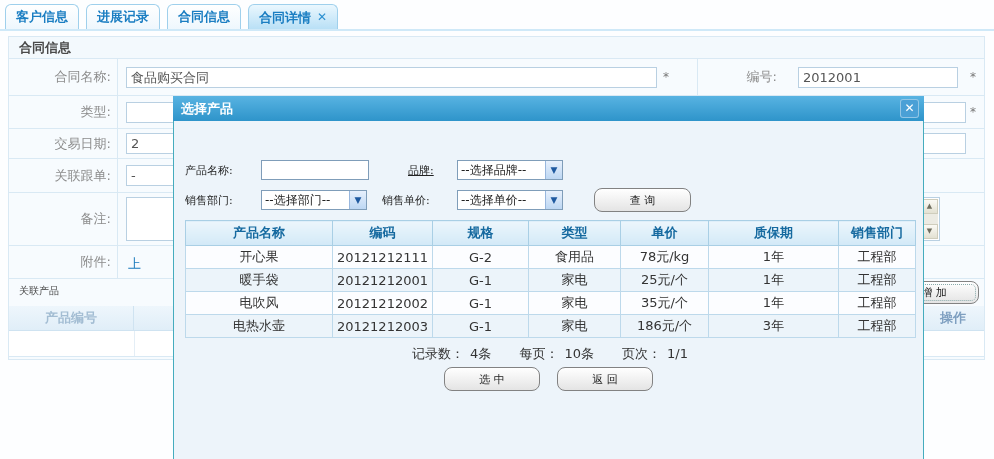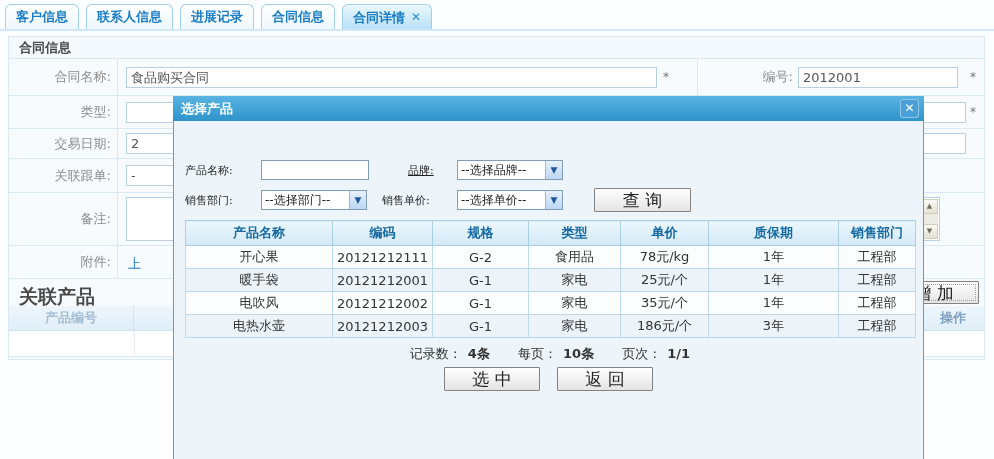--- a/index.html
+++ b/index.html
@@ -32,23 +32,23 @@
   .star { position:absolute; color:#777; font-size:12px; }
   .vdiv { position:absolute; top:0; bottom:0; border-left:1px solid #d9e9f4; }
   .linktext { position:absolute; color:#1a7abc; font-size:13px; }
   .ta { position:absolute; background:#fff; border:1px solid #b9d0e2; }
   .ta-scroll { position:absolute; right:1px; top:1px; bottom:1px; width:17px; background:#ecebe3;
                display:flex; flex-direction:column; justify-content:space-between; }
   .ta-btn { height:15px; background:linear-gradient(#fbfaf5,#e3e1d2); border:1px solid #cfcdbc;
             font-size:7px; color:#6f6d5e; text-align:center; line-height:13px; }
 
   .subhdr { position:absolute; left:0; width:975px; height:27px; }
-  .subhdr .t { position:absolute; left:10px; top:5px; font-size:19px; font-weight:bold; color:#4a4a4a; }
-  .btn3d { border:1px solid #828282; border-radius:1px; background:linear-gradient(#ffffff,#e4e4e4);
-           font-size:17px; color:#222; cursor:pointer; }
+  .subhdr .t { position:absolute; left:10px; top:5px; font-size:10px; font-weight:normal; color:#4a4a4a; }
+  .btn3d { border:1px solid #828282; border-radius:8px; background:linear-gradient(#ffffff,#e4e4e4);
+           font-size:11px; color:#222; cursor:pointer; }
   .add-btn { position:absolute; left:880px; top:2px; width:90px; height:23px;
              outline:1px dotted #8aa; outline-offset:-4px; }
 
   .ptable-hdr { position:absolute; left:0; width:975px; height:25px;
                 background:linear-gradient(#eef6fc,#e0eef8); border-bottom:1px solid #cfe3f1; }
   .ptable-hdr .c1 { position:absolute; left:0; top:0; bottom:0; width:125px;
                     border-right:1px solid #cfe3f1; color:#a3bdd3; font-weight:bold; font-size:13px;
                     display:flex; align-items:center; justify-content:center; }
   .ptable-hdr .cop { position:absolute; left:912px; top:0; bottom:0; width:63px;
                      border-left:1px solid #cfe3f1; color:#7e9fc0; font-weight:bold; font-size:13px;
@@ -80,48 +80,47 @@
 
   table.prod { position:absolute; left:11px; top:99px; width:730px; border-collapse:collapse;
                table-layout:fixed; background:#1d4ed8; }
   table.prod th { height:25px; background:linear-gradient(#ecf6fc,#d2e9f7); color:#15699f;
                   border:1px solid #a9cfe5; font-weight:bold; font-size:13px; }
   table.prod td { height:23px; border:1px solid #bdd9eb; text-align:center; font-size:13px;
                   color:#333; background:#fcfdff; }
   table.prod tr.even td { background:#ecf4fa; }
 
   .pager { position:absolute; left:11px; top:224px; width:730px; text-align:center; font-size:13px; color:#333; }
-  .pager b { font-weight:bold; margin-left:6px; }
+  .pager b { font-weight:normal; margin-left:6px; }
   .pager .grp { margin:0 12px; }
   .m-actions { position:absolute; left:0; top:246px; width:100%; display:flex; justify-content:center; gap:17px; }
   .m-actions .btn3d { width:96px; height:24px; }
 </style>
 </head>
 <body>
 
 <div class="tabbar">
   <div class="tab"><span>客户信息</span></div>
-  <div class="tab"><span>联系人信息</span></div>
   <div class="tab"><span>进展记录</span></div>
   <div class="tab"><span>合同信息</span></div>
   <div class="tab active">
     <span>合同详情</span>
     <span class="tab-close">✕</span>
   </div>
 </div>
 
 <div class="formbox">
   <div class="section-hdr">合同信息</div>
 
   <div class="frow" style="top:22px;height:37px;">
     <div class="flabel">合同名称:</div>
     <input class="inp" style="left: 117px; top: 8px; width: 531px;" value="食品购买合同">
     <span class="star" style="left:654px;top:11px;">*</span>
     <div class="vdiv" style="left:688px;"></div>
-    <div class="flabel2" style="left:660px;width:124px;">编号:</div>
+    <div class="flabel2" style="left:644px;width:124px;">编号:</div>
     <input class="inp" style="left: 789px; top: 8px; width: 160px;" value="2012001">
     <span class="star" style="left:961px;top:11px;">*</span>
   </div>
 
   <div class="frow" style="top:59px;height:33px;">
     <div class="flabel">类型:</div>
     <input class="inp" style="left: 117px; top: 6px; width: 840px;" value="">
     <span class="star" style="left:961px;top:9px;">*</span>
   </div>
 

